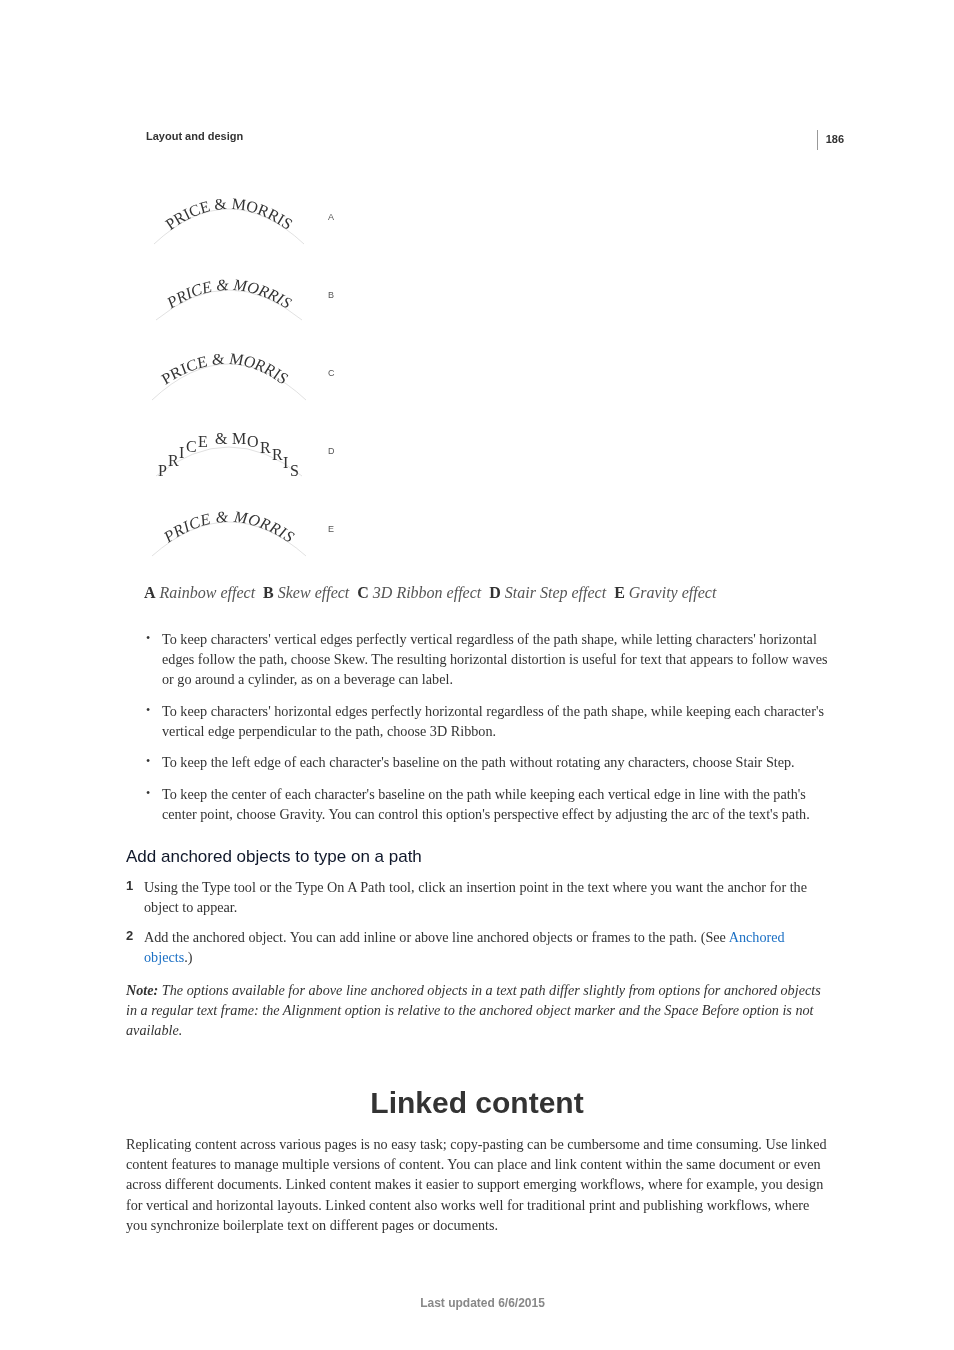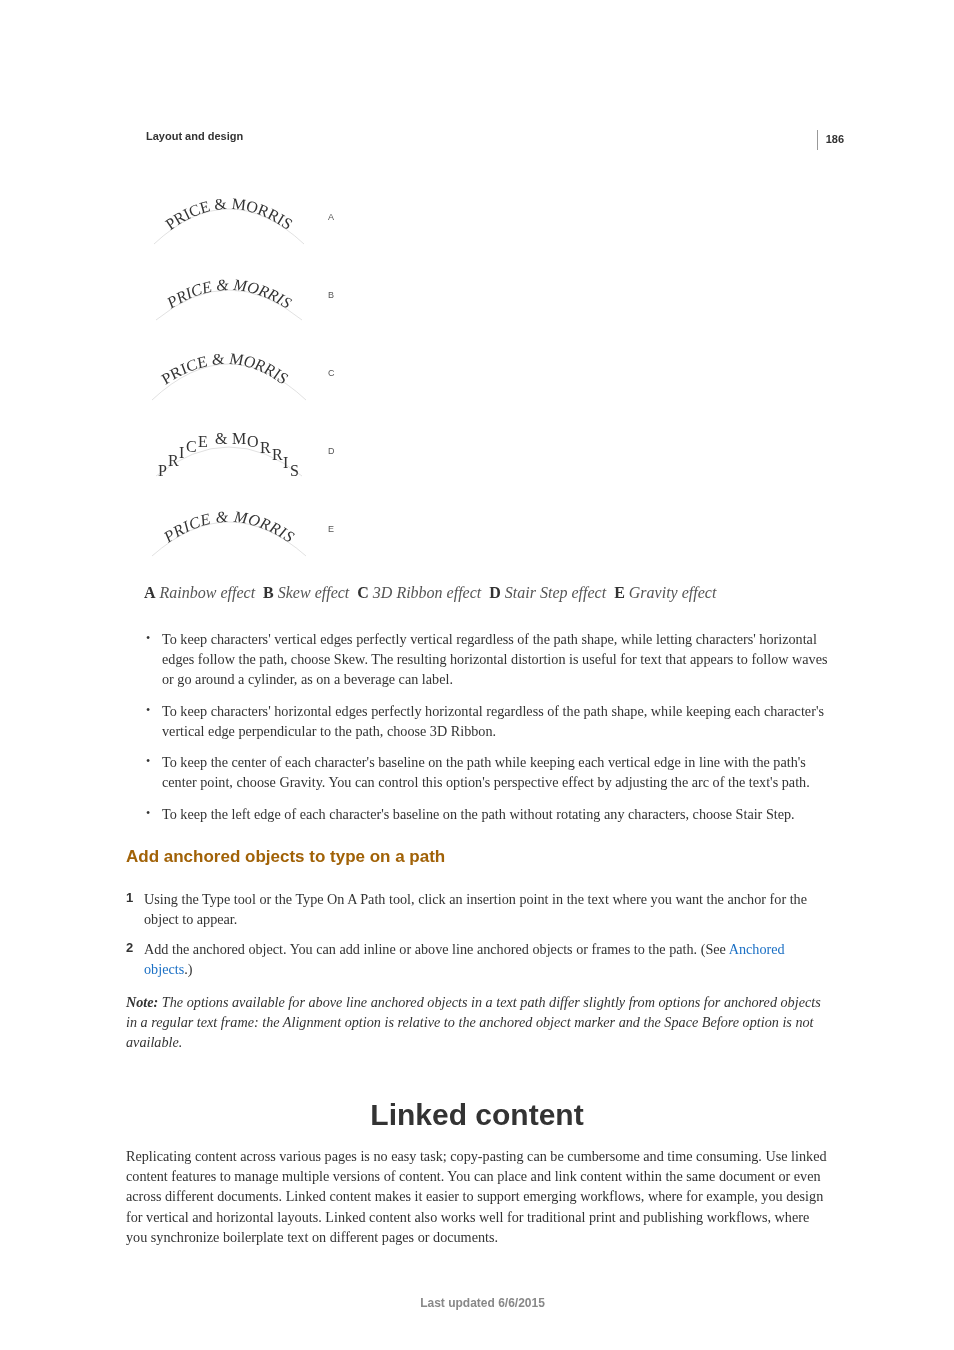--- a/index.html
+++ b/index.html
@@ -77,24 +77,24 @@
   ul.bullets li::before {
     content: "•";
     position: absolute;
     left: 2px;
     top: 0;
     font-size: 12px;
   }
   h2.subhead {
     font-family: Arial, sans-serif;
     font-size: 17px;
-    font-weight: bold;
-    color: #a16207;
+    font-weight: normal;
+    color: #0f172a;
     margin-top: 22px;
-    margin-bottom: 22px;
+    margin-bottom: 10px;
   }
   ol.steps {
     list-style: none;
     counter-reset: step;
     margin-bottom: 12px;
   }
   ol.steps li {
     counter-increment: step;
     position: relative;
     padding-left: 18px;
@@ -205,22 +205,22 @@
   <b>A</b> <span>Rainbow effect</span>&nbsp;
   <b>B</b> <span>Skew effect</span>&nbsp;
   <b>C</b> <span>3D Ribbon effect</span>&nbsp;
   <b>D</b> <span>Stair Step effect</span>&nbsp;
   <b>E</b> <span>Gravity effect</span>
 </p>
 
 <ul class="bullets">
   <li>To keep characters' vertical edges perfectly vertical regardless of the path shape, while letting characters' horizontal edges follow the path, choose Skew. The resulting horizontal distortion is useful for text that appears to follow waves or go around a cylinder, as on a beverage can label.</li>
   <li>To keep characters' horizontal edges perfectly horizontal regardless of the path shape, while keeping each character's vertical edge perpendicular to the path, choose 3D Ribbon.</li>
+  <li>To keep the left edge of each character's baseline on the path without rotating any characters, choose Stair Step.</li>
   <li>To keep the center of each character's baseline on the path while keeping each vertical edge in line with the path's center point, choose Gravity. You can control this option's perspective effect by adjusting the arc of the text's path.</li>
-  <li>To keep the left edge of each character's baseline on the path without rotating any characters, choose Stair Step.</li>
 </ul>
 
 <h2 class="subhead">Add anchored objects to type on a path</h2>
 
 <ol class="steps">
   <li>Using the Type tool or the Type On A Path tool, click an insertion point in the text where you want the anchor for the object to appear.</li>
   <li>
     <span>Add the anchored object. You can add inline or above line anchored objects or frames to the path. (See </span><a href="#" class="link">Anchored objects</a><span>.)</span>
   </li>
 </ol>

